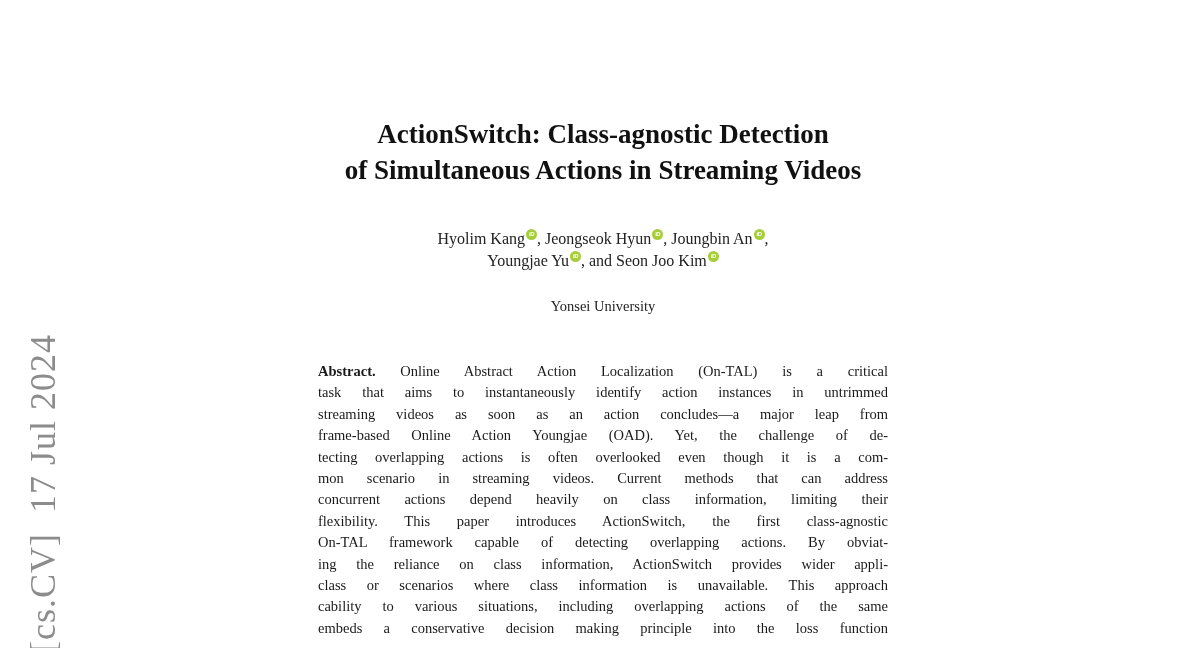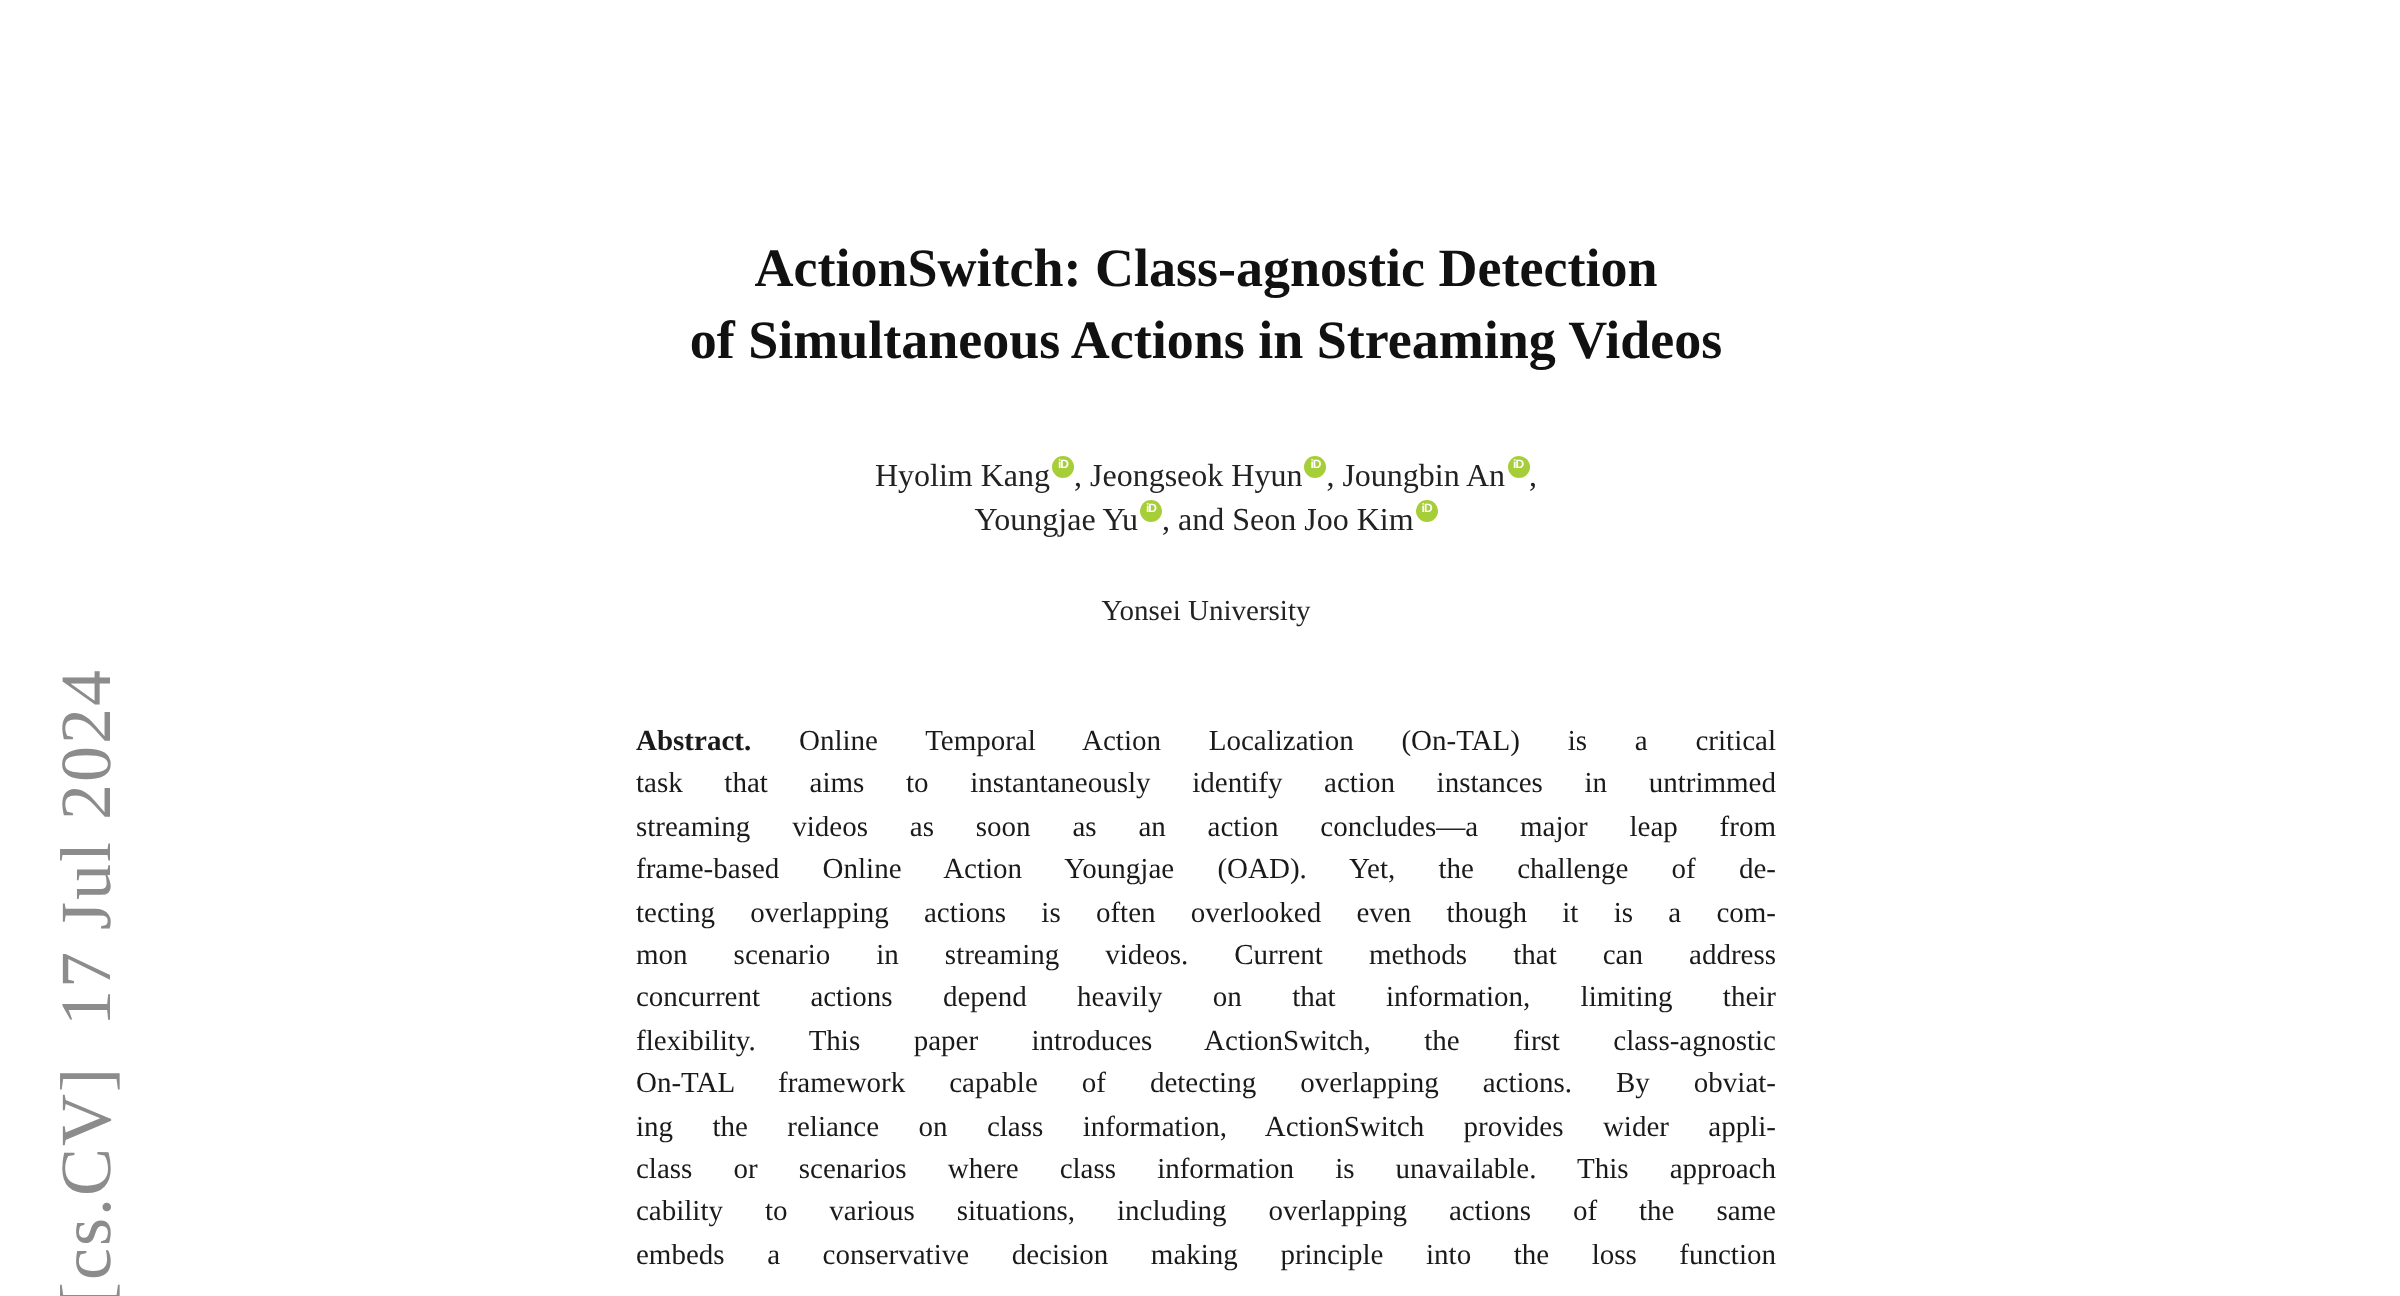--- a/index.html
+++ b/index.html
@@ -89,27 +89,27 @@
   </div>
 
   <div class="authors">
     <div><span>Hyolim Kang</span><span class="orcid">iD</span><span>, </span><span>Jeongseok Hyun</span><span class="orcid">iD</span><span>, </span><span>Joungbin An</span><span class="orcid">iD</span><span>,</span></div>
     <div><span>Youngjae Yu</span><span class="orcid">iD</span><span>, and </span><span>Seon Joo Kim</span><span class="orcid">iD</span></div>
   </div>
 
   <div class="affiliation">Yonsei University</div>
 
   <div class="abstract">
-    <div class="abs-line"><b class="abs-label">Abstract.</b> <span>Online Temporal Action Localization (On-TAL) is a critical</span></div>
+    <div class="abs-line"><b class="abs-label">Abstract.</b> <span>Online Abstract Action Localization (On-TAL) is a critical</span></div>
     <div class="abs-line">task that aims to instantaneously identify action instances in untrimmed</div>
     <div class="abs-line">streaming videos as soon as an action concludes—a major leap from</div>
     <div class="abs-line">frame-based Online Action Youngjae (OAD). Yet, the challenge of de-</div>
     <div class="abs-line">tecting overlapping actions is often overlooked even though it is a com-</div>
     <div class="abs-line">mon scenario in streaming videos. Current methods that can address</div>
-    <div class="abs-line">concurrent actions depend heavily on that information, limiting their</div>
+    <div class="abs-line">concurrent actions depend heavily on class information, limiting their</div>
     <div class="abs-line">flexibility. This paper introduces ActionSwitch, the first class-agnostic</div>
     <div class="abs-line">On-TAL framework capable of detecting overlapping actions. By obviat-</div>
     <div class="abs-line">ing the reliance on class information, ActionSwitch provides wider appli-</div>
     <div class="abs-line">class or scenarios where class information is unavailable. This approach</div>
     <div class="abs-line">cability to various situations, including overlapping actions of the same</div>
     <div class="abs-line">embeds a conservative decision making principle into the loss function</div>
   </div>
 
 </div>
 

